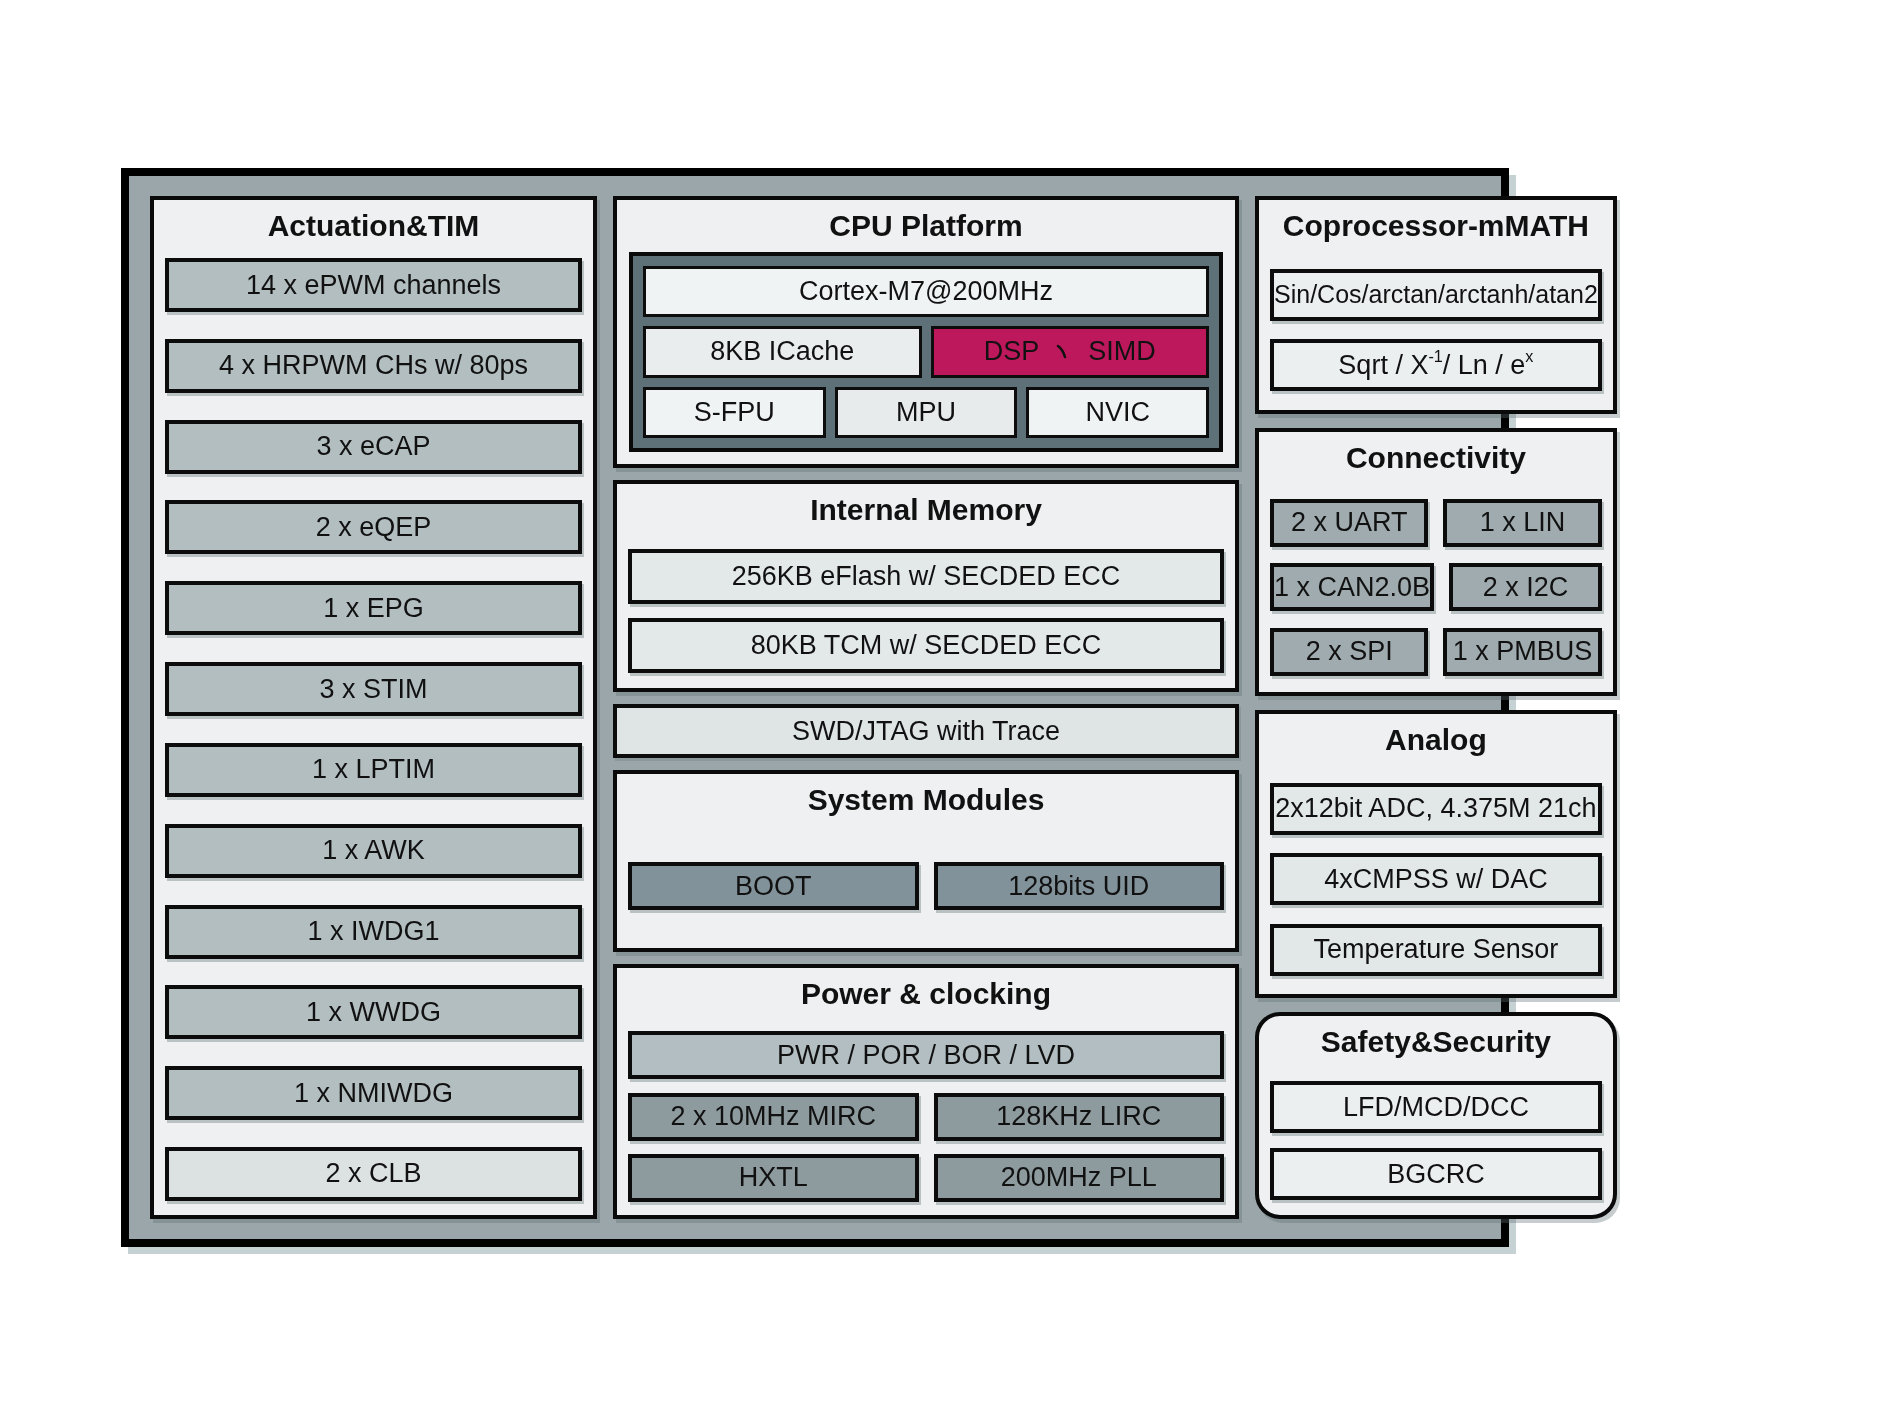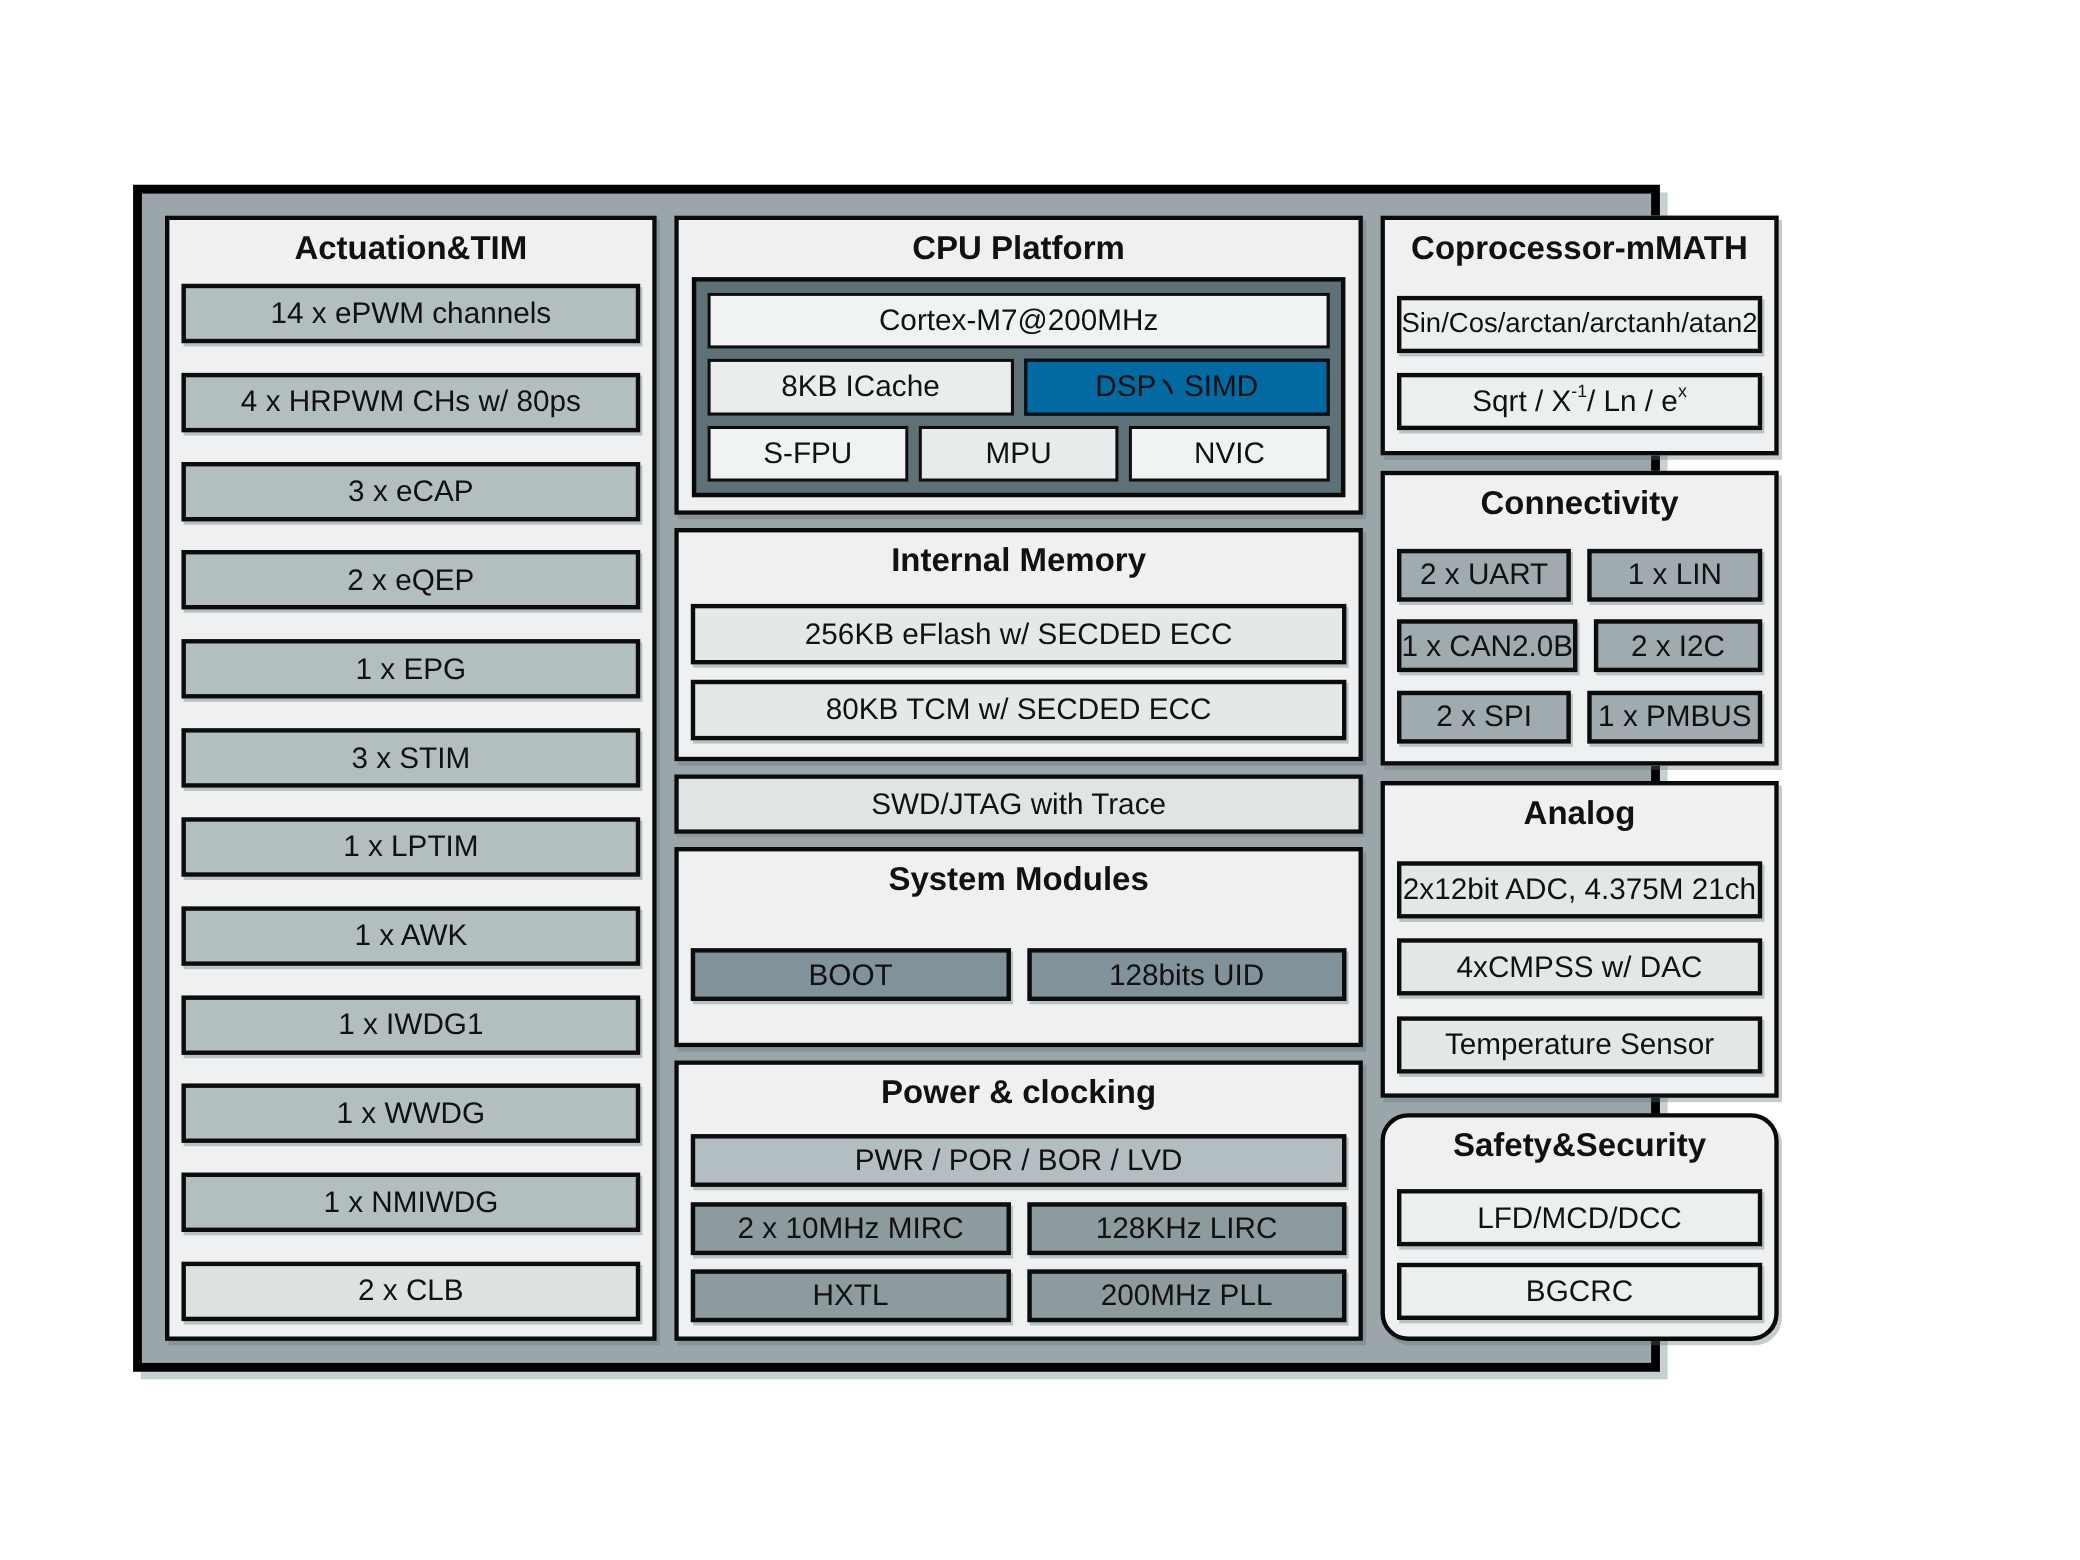--- a/index.html
+++ b/index.html
@@ -33,21 +33,21 @@
   
   .col-center{flex:0 0 626px;display:flex;flex-direction:column;gap:12px;}
   .cpu-panel{height:272px;}
   .cpu-inner{box-sizing:border-box;margin:2px 12px 12px;flex:1;background:#5e7178;
              border:4px solid #0a0a0a;padding:10px;display:grid;
              grid-template-columns:repeat(6,1fr);grid-auto-rows:1fr;gap:9px;}
   .cbox{box-sizing:border-box;border:3px solid #0d0d0d;display:flex;align-items:center;
         justify-content:center;font-size:27px;background:#f0f3f3;white-space:nowrap;}
   .c-cortex{grid-column:1/7;}
   .c-icache{grid-column:1/4;background:#e9edee;}
-  .c-dsp{grid-column:4/7;background:#0369a1;}
+  .c-dsp{grid-column:4/7;background:#be185d;gap:12px;}
   .c-fpu{grid-column:1/3;}
   .c-mpu{grid-column:3/5;background:#e7ebec;}
   .c-nvic{grid-column:5/7;}
   .mem-panel{height:212px;justify-content:flex-end;}
   .mem-panel .box{height:55px;}
   .strip{height:54px;flex:0 0 54px;background:#dfe4e5;}
   .sys-panel{height:182px;}
   .pow-panel{flex:1;justify-content:flex-end;}
   .grid2{display:grid;grid-template-columns:1fr 1fr;column-gap:15px;}
   .grid2 .box, .row-full .box{height:48px;}

